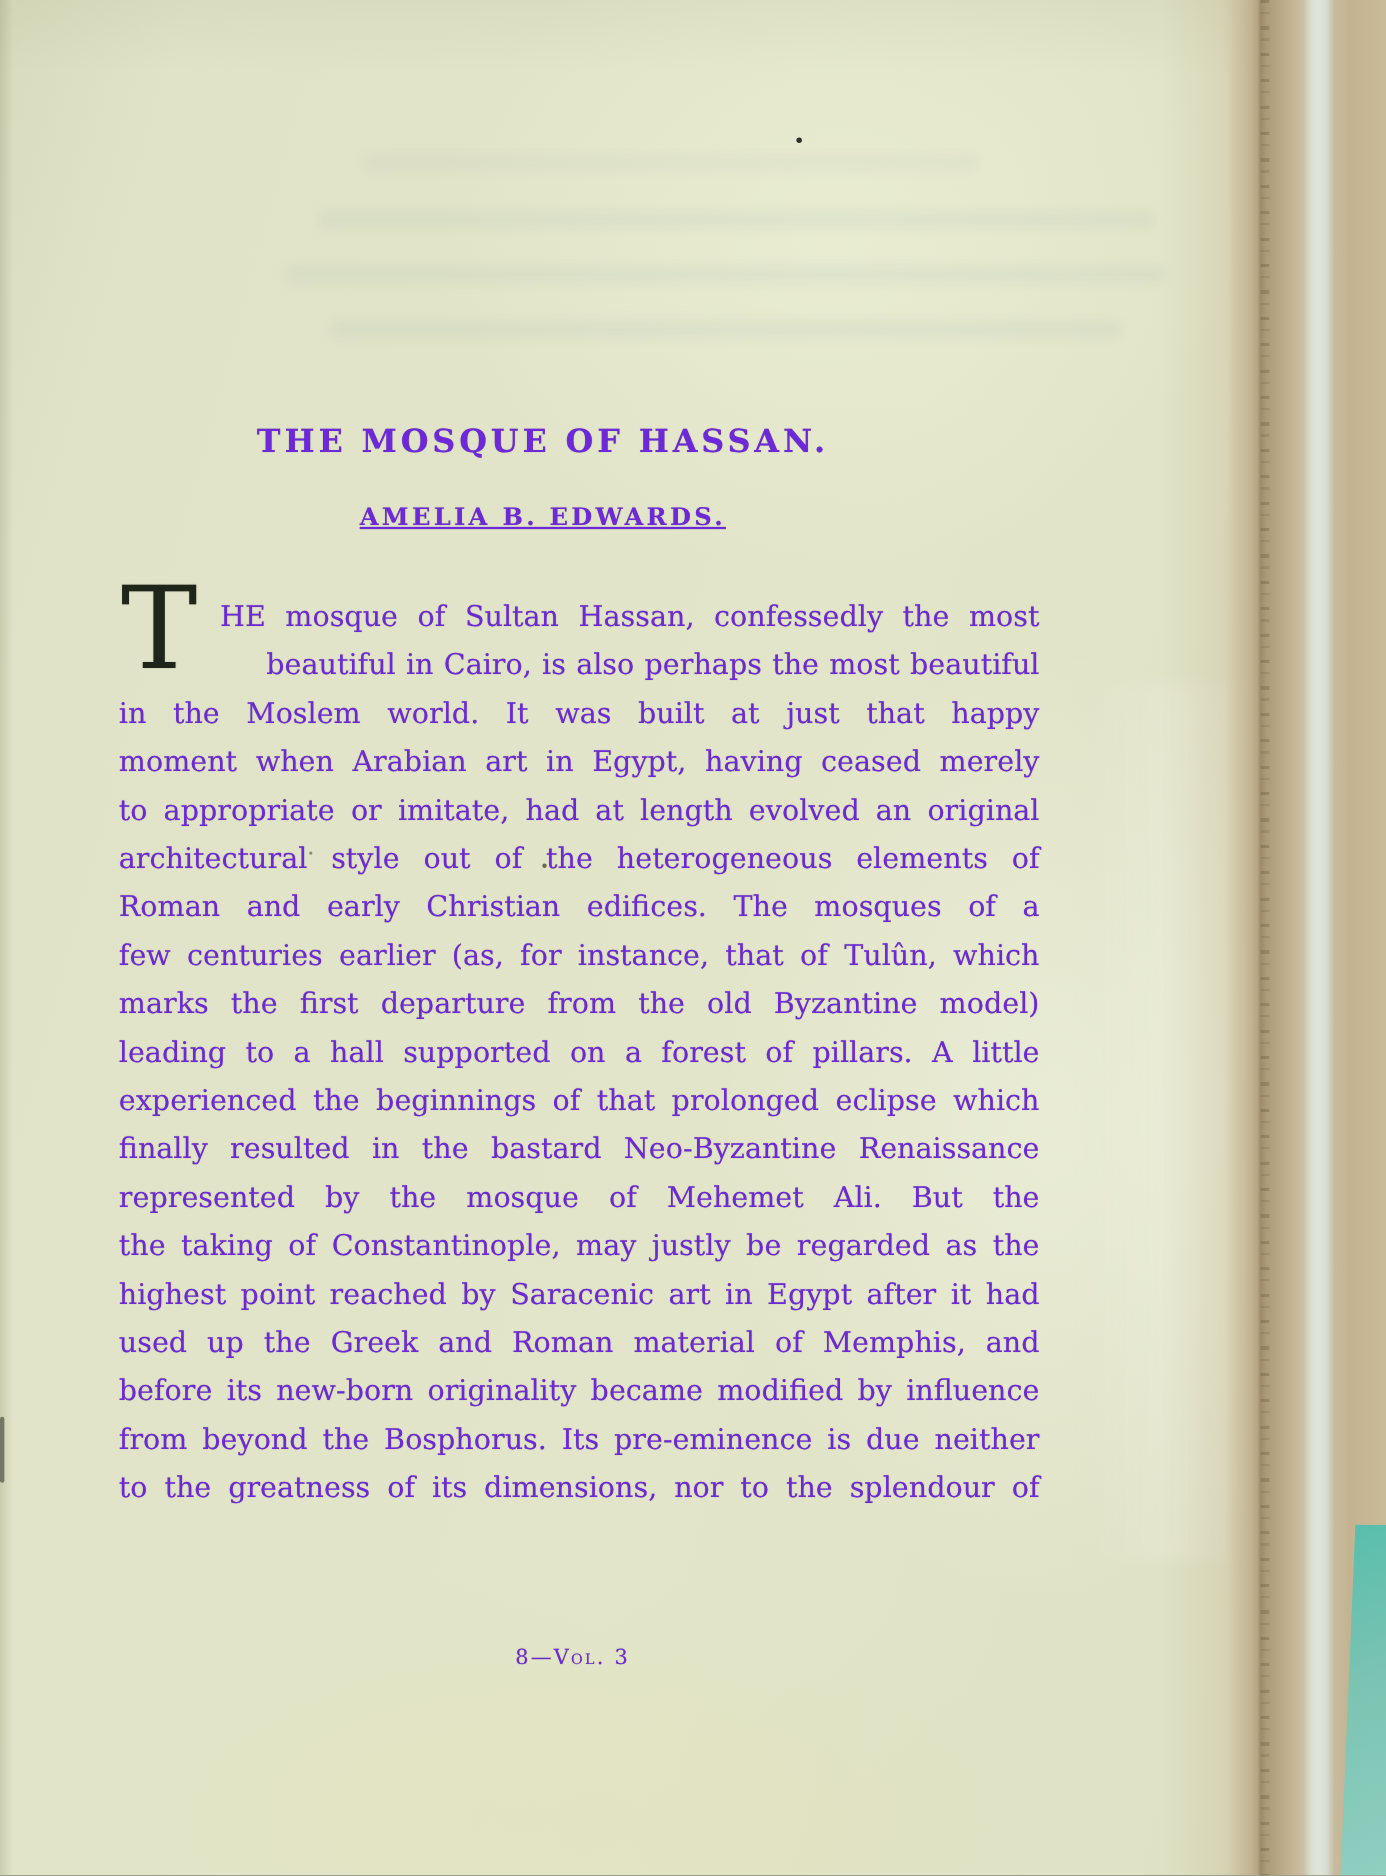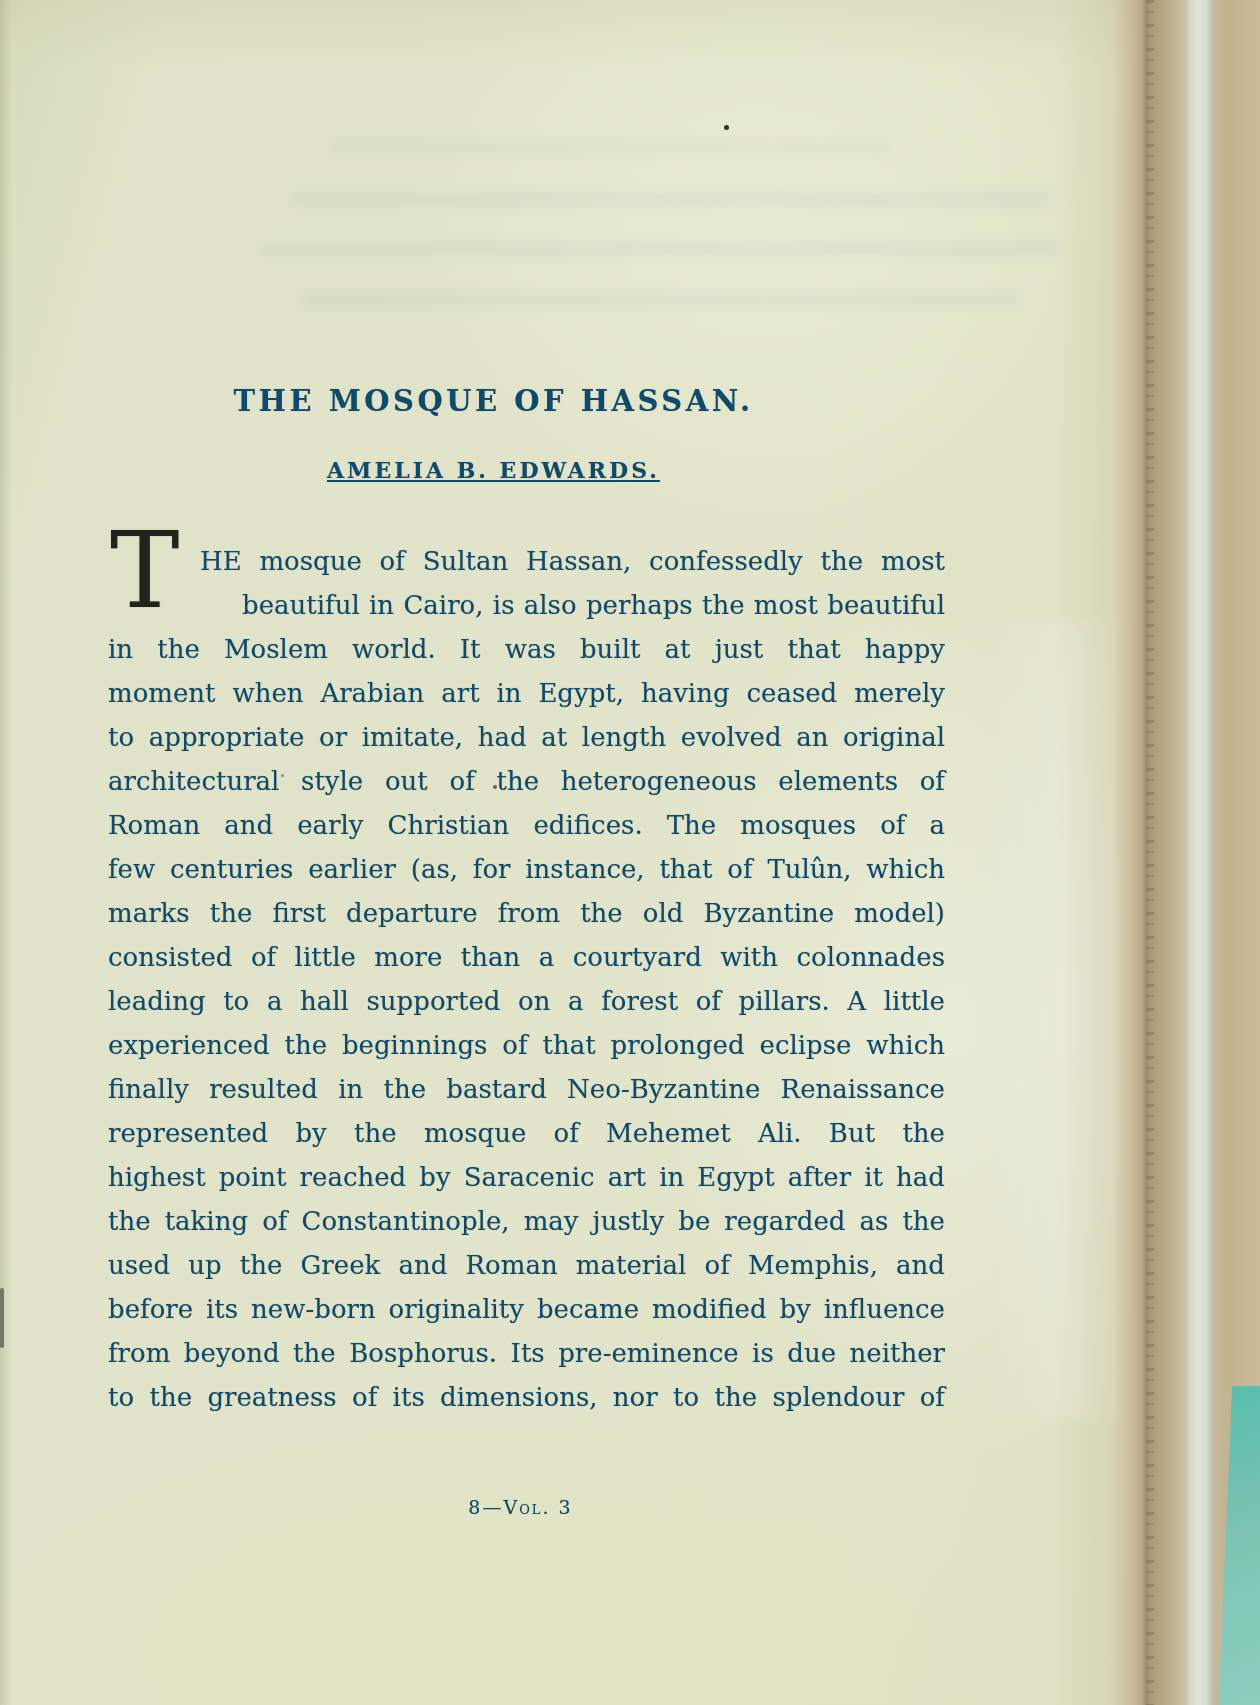--- a/index.html
+++ b/index.html
@@ -71,21 +71,21 @@
   .nick{
     position:absolute;left:0;top:1288px;width:4px;height:60px;border-radius:2px;
     background:rgba(42,47,36,0.55);
   }
   .speck{position:absolute;border-radius:50%;background:#2e3328;}
   .s1{left:724px;top:125px;width:5px;height:5px;}
   .s2{left:493px;top:785px;width:4px;height:4px;opacity:.7;}
   .s3{left:281px;top:774px;width:3px;height:3px;opacity:.5;}
 
   
-  .ink{color:#0c4a6e;text-shadow:0 0 1px rgba(45,50,38,0.35);}
+  .ink{color:#6d28d9;text-shadow:0 0 1px rgba(45,50,38,0.35);}
   .title{
     position:absolute;left:75px;top:384px;width:837px;margin:0;
     text-align:center;font-size:29px;font-weight:bold;letter-spacing:3.5px;
   }
   .author{
     position:absolute;left:75px;top:457px;width:837px;margin:0;
     text-align:center;font-size:22px;font-weight:bold;letter-spacing:3px;text-decoration:underline;
   }
   .dropcap{
     position:absolute;left:110px;top:519px;
@@ -133,27 +133,26 @@
   <div class="body ink">
     <div class="line l1">HE mosque of Sultan Hassan, confessedly the most</div>
     <div class="line l2">beautiful in Cairo, is also perhaps the most beautiful</div>
     <div class="line">in the Moslem world.  It was built at just that happy</div>
     <div class="line">moment when Arabian art in Egypt, having ceased merely</div>
     <div class="line">to appropriate or imitate, had at length evolved an original</div>
     <div class="line">architectural style out of the heterogeneous elements of</div>
     <div class="line">Roman and early Christian edifices.  The mosques of a</div>
     <div class="line">few centuries earlier (as, for instance, that of Tulûn, which</div>
     <div class="line">marks the first departure from the old Byzantine model)</div>
-    <div class="line">consisted of little more than a courtyard with colonnades</div>
     <div class="line">leading to a hall supported on a forest of pillars.  A little</div>
     <div class="line">experienced the beginnings of that prolonged eclipse which</div>
     <div class="line">finally resulted in the bastard Neo-Byzantine Renaissance</div>
     <div class="line">represented by the mosque of Mehemet Ali.  But the</div>
+    <div class="line">the taking of Constantinople, may justly be regarded as the</div>
     <div class="line">highest point reached by Saracenic art in Egypt after it had</div>
-    <div class="line">the taking of Constantinople, may justly be regarded as the</div>
     <div class="line">used up the Greek and Roman material of Memphis, and</div>
     <div class="line">before its new-born originality became modified by influence</div>
     <div class="line">from beyond the Bosphorus.  Its pre-eminence is due neither</div>
     <div class="line">to the greatness of its dimensions, nor to the splendour of</div>
   </div>
 
   <div class="footer ink">8—Vol. 3</div>
 </div>
 
 </body></html>

